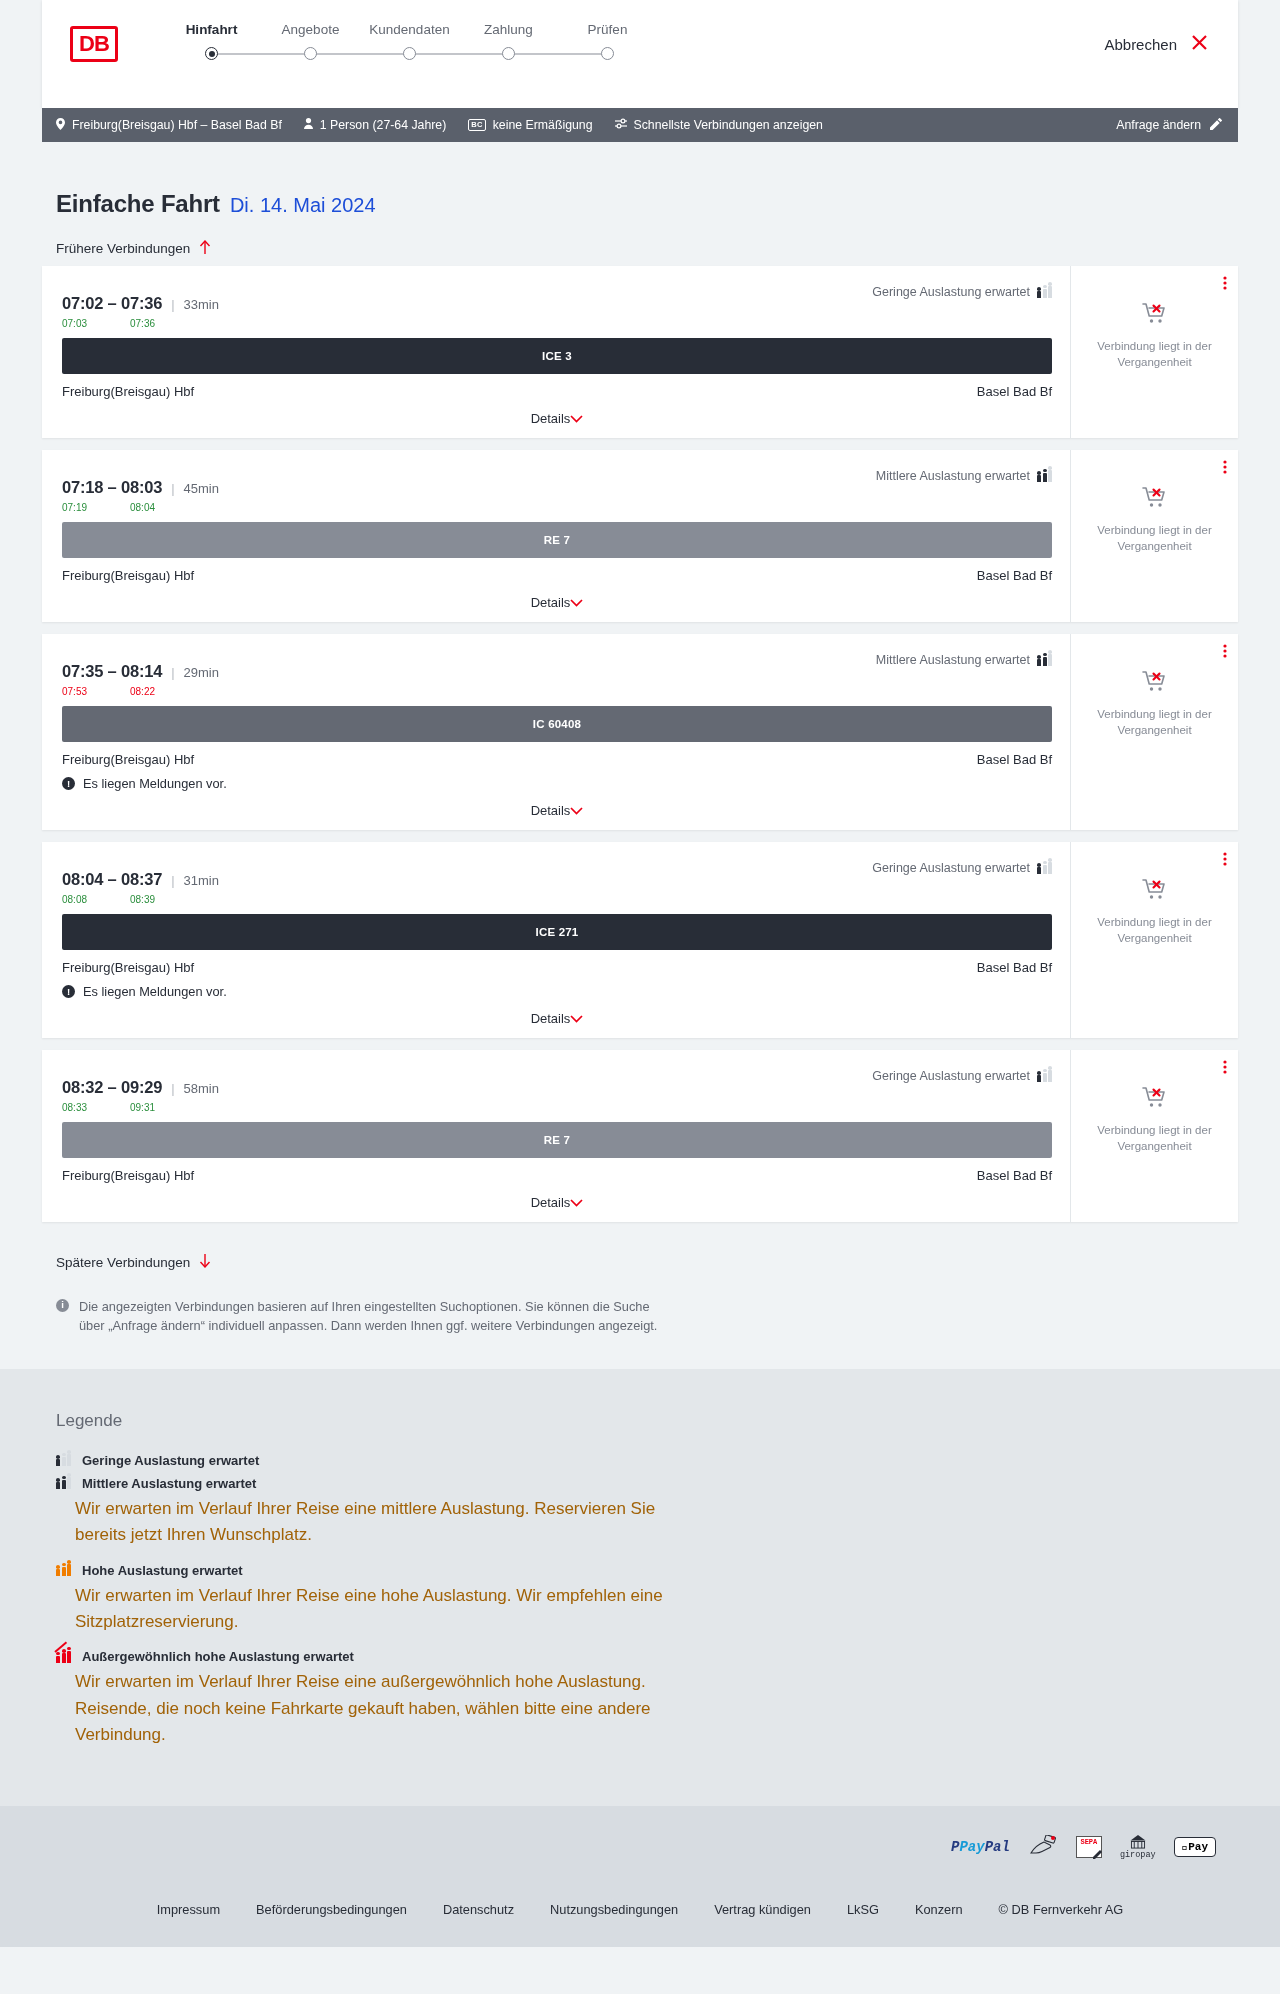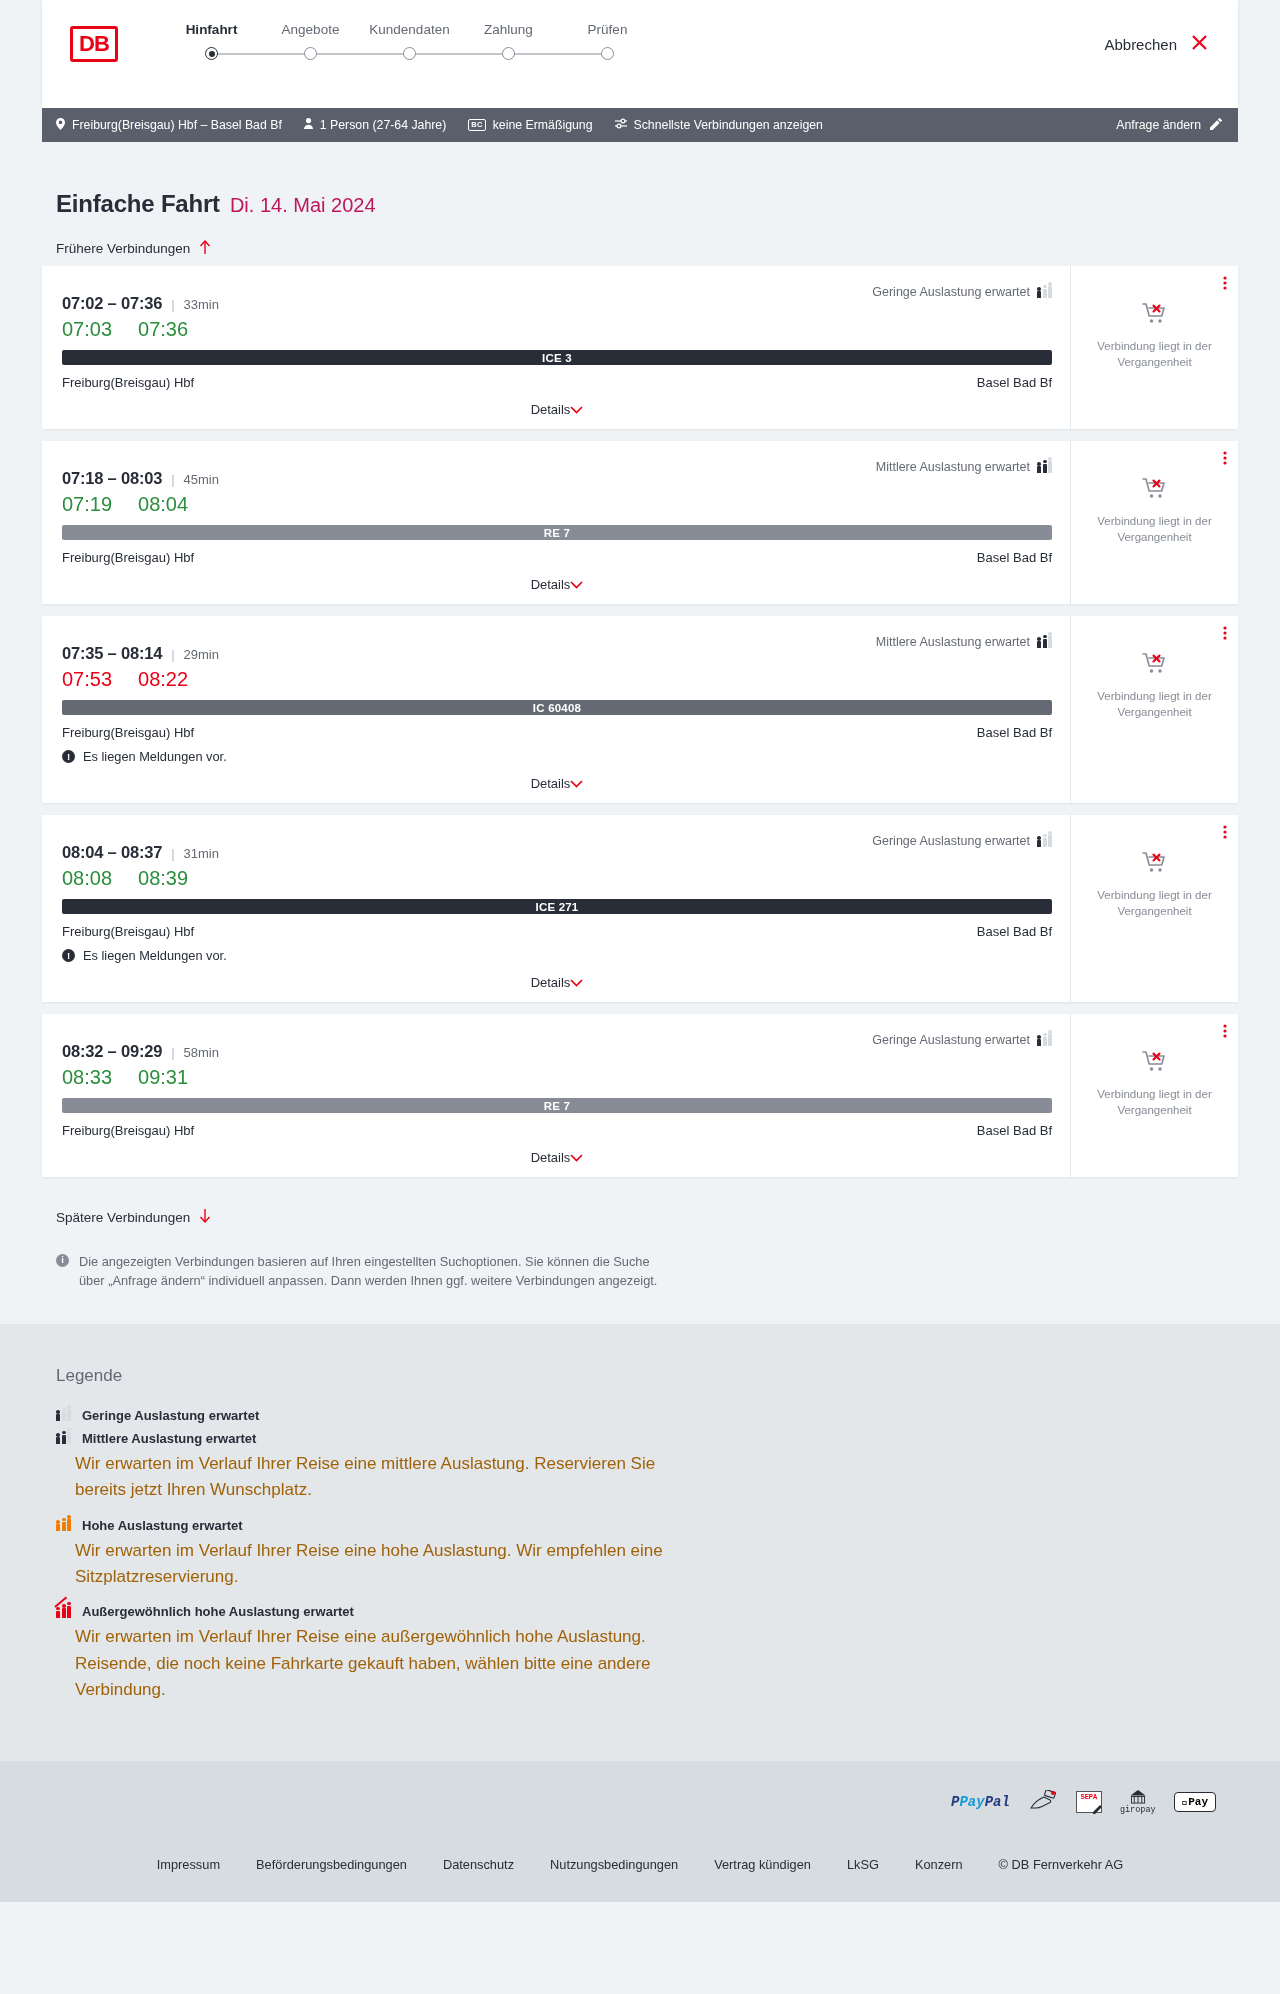--- a/index.html
+++ b/index.html
@@ -94,40 +94,40 @@
   .bc-badge {
     border: 1px solid #fff; border-radius: 2px;
     font-size: 7.5px; font-weight: bold; padding: 1px 2px;
     letter-spacing: .3px; line-height: 1;
   }
 
   
   .main { padding: 0 42px; background: #f0f3f5; padding-bottom: 34px; }
   .title-row { display: flex; align-items: baseline; gap: 10px; padding: 48px 0 0 14px; }
   .title-main { font-size: 24px; font-weight: bold; letter-spacing: -.2px; }
-  .title-date { font-size: 20px; color: #be185d; }
+  .title-date { font-size: 20px; color: #1d4ed8; }
   .nav-link {
     display: inline-flex; align-items: center; gap: 9px;
     font-size: 13.5px; color: #282d37; cursor: pointer;
     margin: 22px 0 10px 14px;
   }
   .arrow-red { color: #ec0016; font-size: 15px; line-height: 1; }
   .nav-link.later { margin: 20px 0 0 14px; }
 
   
   .conn-card {
     display: flex; background: #fff; margin-bottom: 12px;
     box-shadow: 0 1px 2px rgba(0,0,0,.07);
   }
   .conn-left { flex: 1; padding: 28px 18px 10px 20px; position: relative; }
   .conn-times { display: flex; align-items: baseline; gap: 9px; }
   .time-main { font-size: 16.5px; font-weight: bold; letter-spacing: -.2px; }
   .time-sep { color: #b7bcc2; font-size: 13px; }
   .duration { font-size: 13px; color: #646973; }
-  .real-times { display: flex; gap: 26px; margin-top: 5px; font-size: 20px; }
+  .real-times { display: flex; gap: 26px; margin-top: 5px; font-size: 10px; }
   .real-times span { display: inline-block; min-width: 42px; }
   .rt-green { color: #2a8e3c; }
   .rt-red { color: #ec0016; }
   .util {
     position: absolute; right: 18px; top: 19px;
     display: flex; align-items: center; gap: 7px;
     font-size: 12.5px; color: #646973;
   }
   .people { display: flex; align-items: flex-end; gap: 1.5px; height: 12px; }
   .person { width: 4px; border-radius: 1px 1px 0 0; position: relative; background: #d7dce1; }
@@ -135,21 +135,21 @@
     content: ""; position: absolute; top: -4px; left: 0;
     width: 4px; height: 3.5px; border-radius: 50%; background: inherit;
   }
   .person.p1 { height: 7px; }
   .person.p2 { height: 9.5px; }
   .person.p3 { height: 12px; }
   .person.on { background: #282d37; }
   .person.on-orange { background: #f07d00; }
   .person.on-red { background: #ec0016; }
   .train-bar {
-    margin-top: 9px; height: 15px; border-radius: 2px;
+    margin-top: 9px; height: 36px; border-radius: 2px;
     display: flex; align-items: center; justify-content: center;
     font-size: 11.5px; font-weight: bold; color: #fff; letter-spacing: .2px;
   }
   .train-bar.ice { background: #282d37; }
   .train-bar.re { background: #878c96; }
   .train-bar.ic { background: #646973; }
   .stations { display: flex; justify-content: space-between; margin-top: 10px; font-size: 13px; }
   .msg-row { display: flex; align-items: center; gap: 8px; margin-top: 9px; font-size: 12.8px; color: #282d37; }
   .excl-icon {
     width: 13px; height: 13px; border-radius: 50%; background: #282d37;

